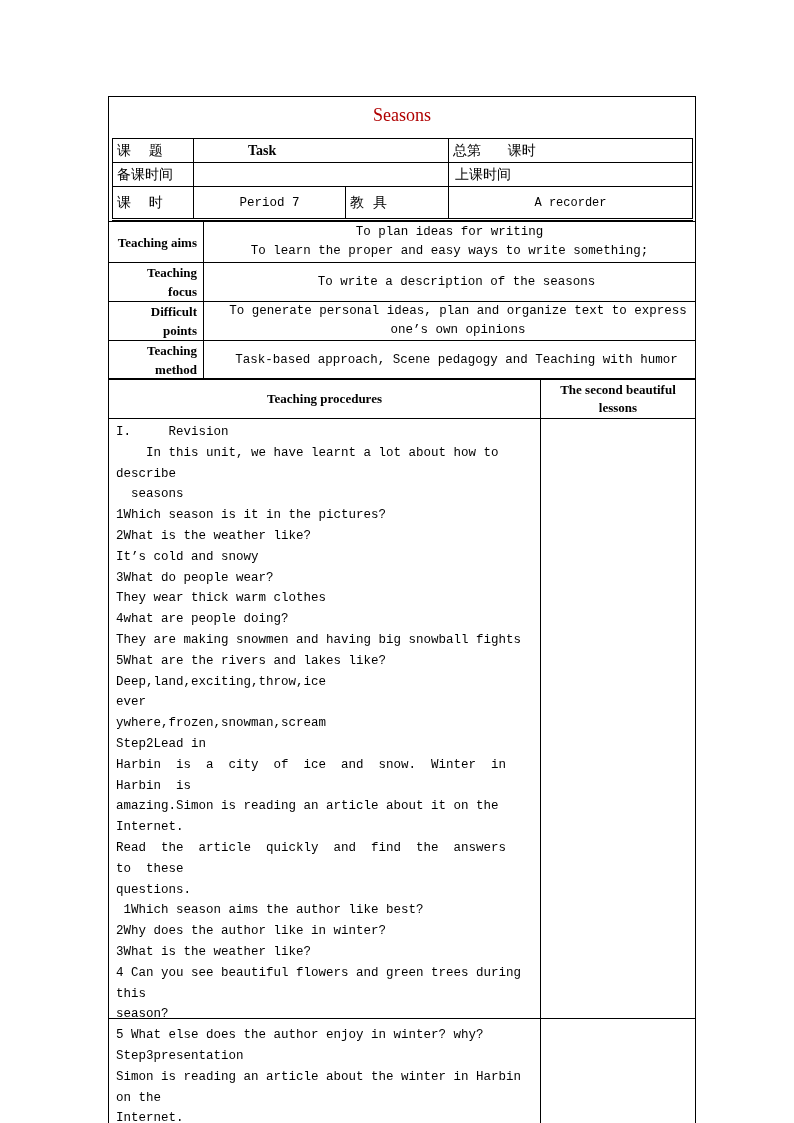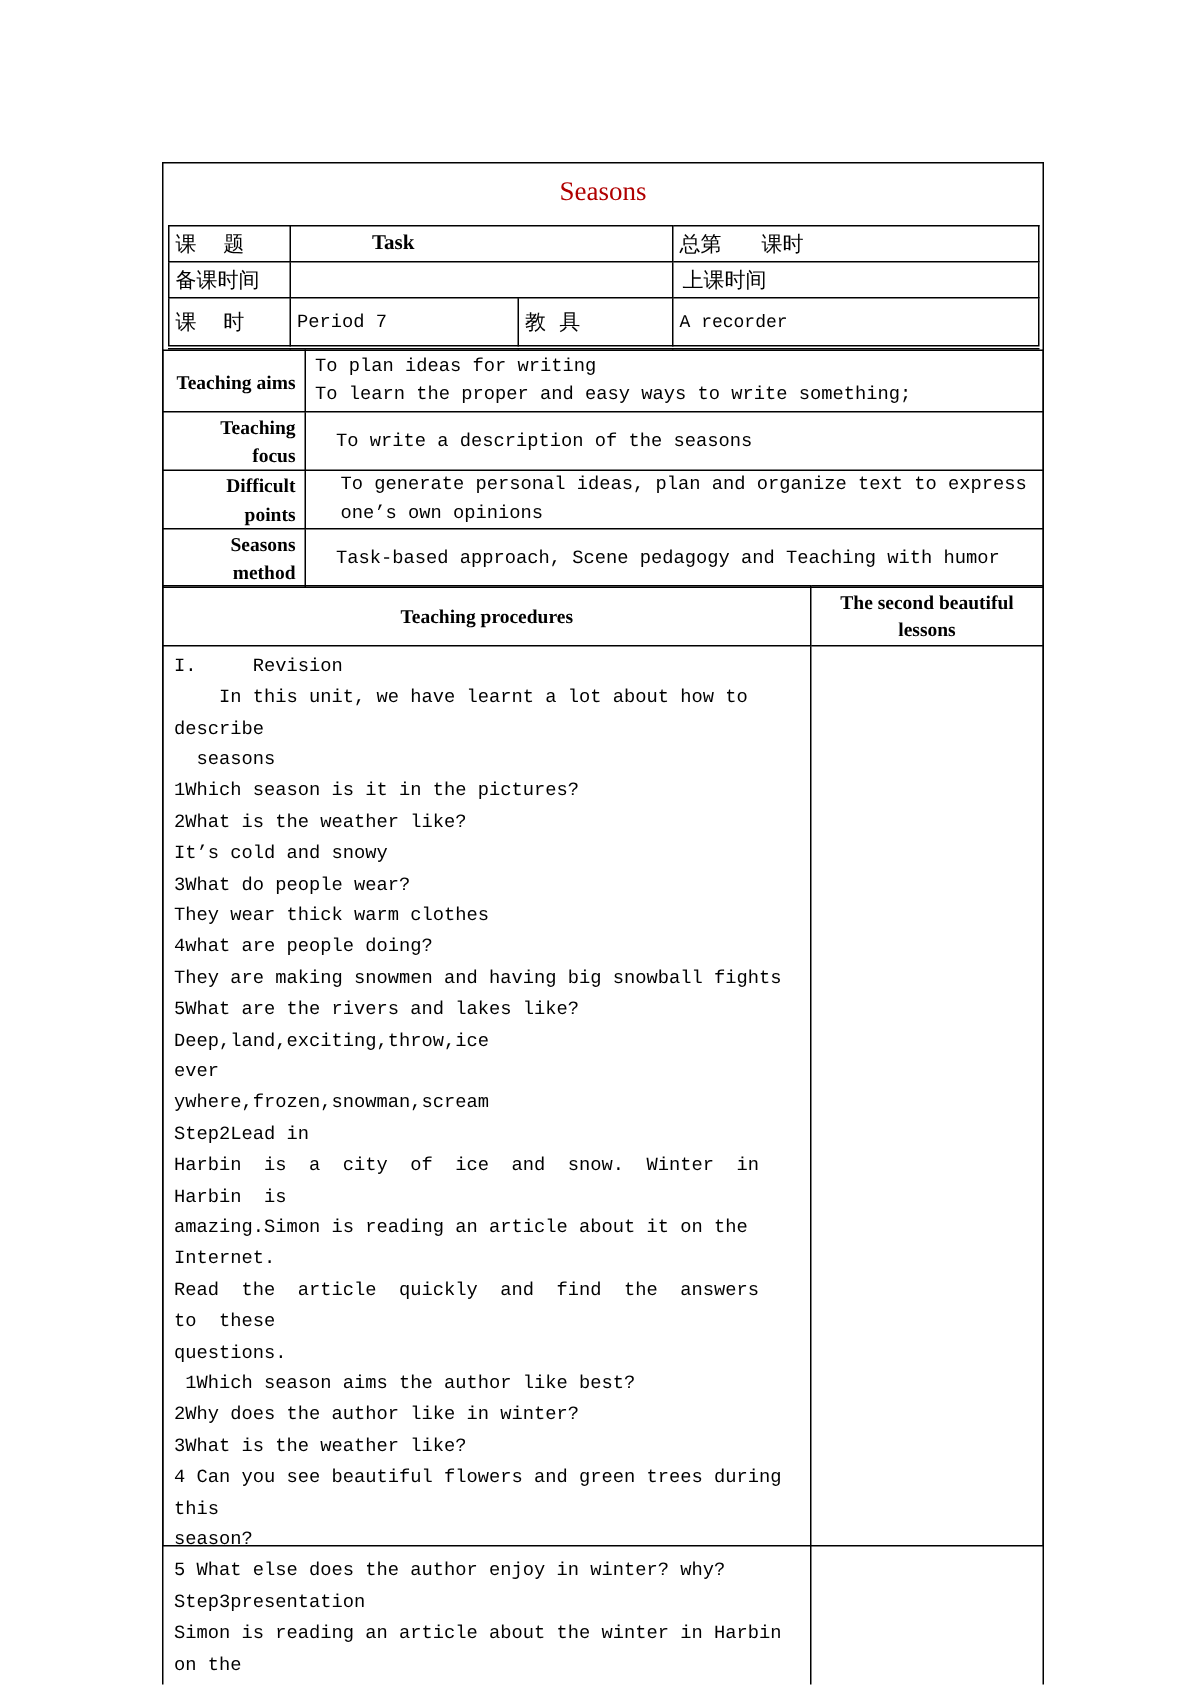--- a/index.html
+++ b/index.html
@@ -1,22 +1,22 @@
 <!DOCTYPE html>
 <html><head>
 <meta charset="utf-8">
 <style>
   html, body { margin: 0; padding: 0; background: #ffffff; }
   body { width: 794px; height: 1123px; position: relative; overflow: hidden;
          font-family: "Liberation Serif", "DejaVu Serif", serif; color: #000; }
-  .page { position: absolute; left: 108px; top: 108px; width: 588px; height: 923px;
+  .page { position: absolute; left: 108px; top: 96px; width: 588px; height: 923px;
           border: 1px solid #000; box-sizing: border-box; }
   .title { position: absolute; left: 0; top: 8px; width: 100%; text-align: center;
            font-size: 18px; color: #b00000; font-family: "Liberation Serif", serif; }
-  .mono { font-family: "Liberation Mono", "DejaVu Sans Mono", monospace; }
+  .mono { font-family: "Liberation Mono", "DejaVu Sans Mono", monospace; text-align: center; }
   .bold { font-weight: bold; }
 
   
   .hdr { position: absolute; left: 3px; top: 41px; width: 580px; border-collapse: collapse;
          table-layout: fixed; border-bottom: 3px double #000; }
   .hdr td { border: 1px solid #000; padding: 0 4px; font-size: 14px; height: 23px;
             white-space: nowrap; }
   .hdr tr.r3 td { height: 31px; }
   .c { }
   .cn { font-family: "DejaVu Sans", sans-serif; font-size: 14px; letter-spacing: 0; }
@@ -90,21 +90,21 @@
     </tr>
     <tr class="focus">
       <td class="lbl">Teaching focus</td>
       <td class="mono" style="padding-left:20px">To write a description of the seasons</td>
     </tr>
     <tr class="diff">
       <td class="lbl">Difficult points</td>
       <td class="mono" style="padding-left:23px">To generate personal ideas, plan and organize text to express one’s own opinions</td>
     </tr>
     <tr class="meth">
-      <td class="lbl">Seasons method</td>
+      <td class="lbl">Teaching method</td>
       <td class="mono" style="padding-left:20px">Task-based approach, Scene pedagogy and Teaching with humor</td>
     </tr>
   </tbody>
     </table>
 
   <table class="proc">
     <colgroup>
         <col style="width:432px">
         <col>
       </colgroup>

